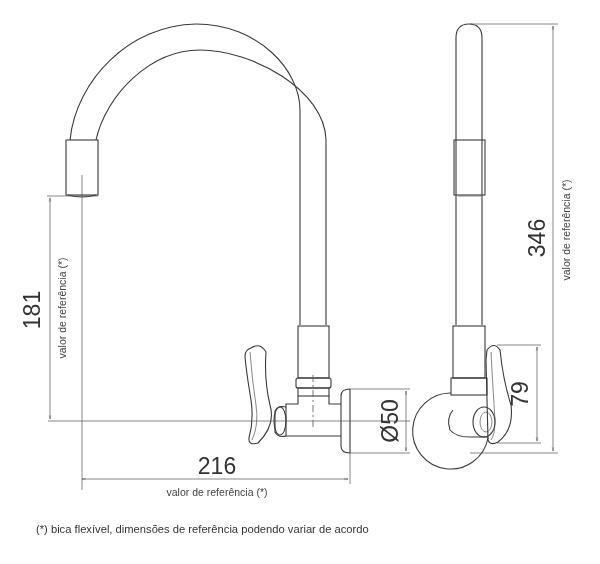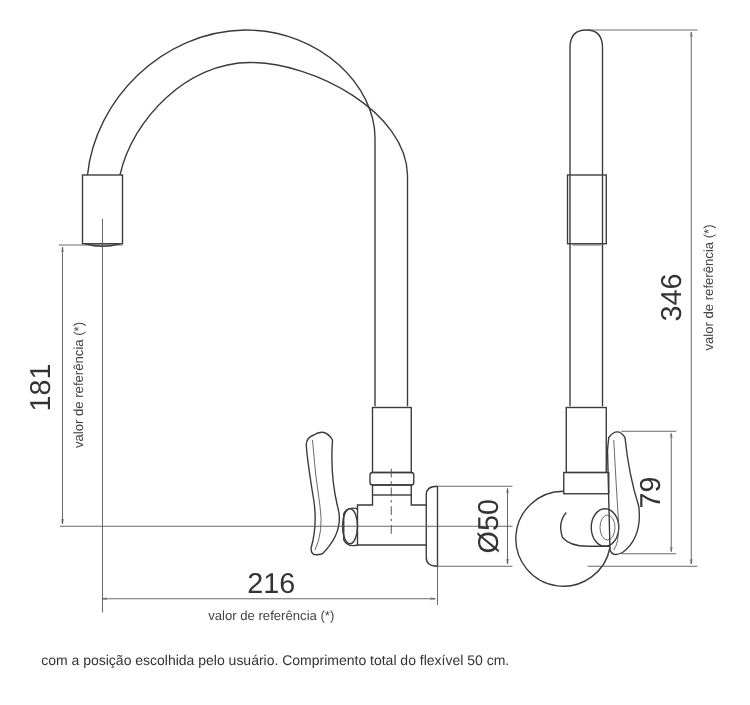--- a/index.html
+++ b/index.html
@@ -104,14 +104,14 @@
   <g>
     <line class="thin" x1="470" y1="24" x2="558" y2="24"></line>
     <line class="thin" x1="470" y1="453" x2="558" y2="453"></line>
     <line class="thin" x1="553" y1="26" x2="553" y2="451" marker-start="url(#arr)" marker-end="url(#arr)"></line>
     <text class="dimtxt big" transform="translate(545,238) rotate(-90)" text-anchor="middle">346</text>
     <text class="dimtxt small" transform="translate(570,230) rotate(-90)" text-anchor="middle">valor de referência (*)</text>
   </g>
 </svg>
 
 <div class="note">
-  <span>com a posição escolhida pelo usuário. Comprimento total do flexível 50 cm.</span>
+  <span class="l1">(*) bica flexível, dimensões de referência podendo variar de acordo</span>
 </div>
 
 </body></html>

